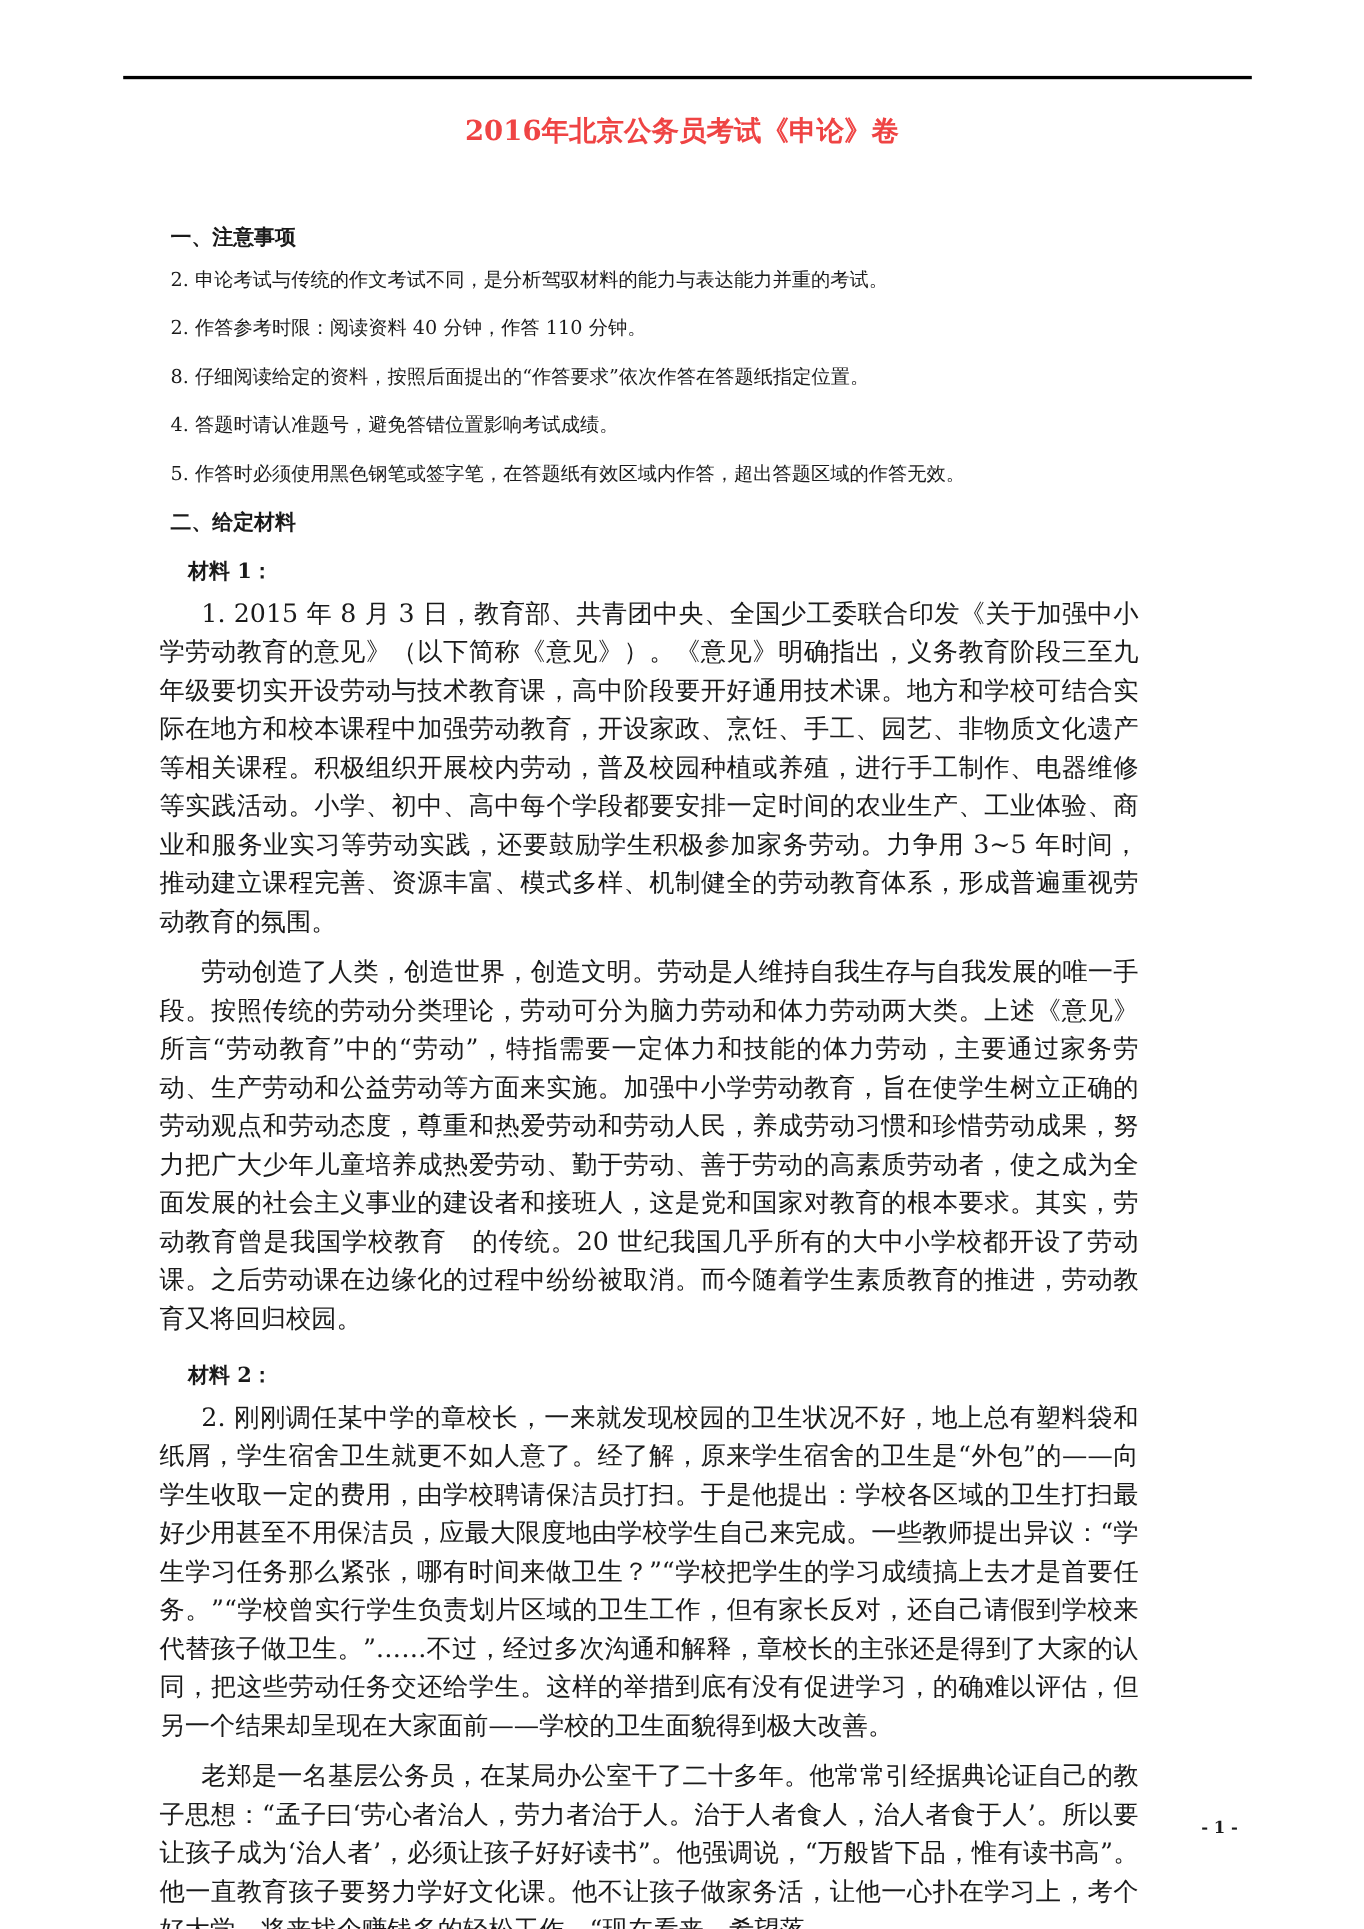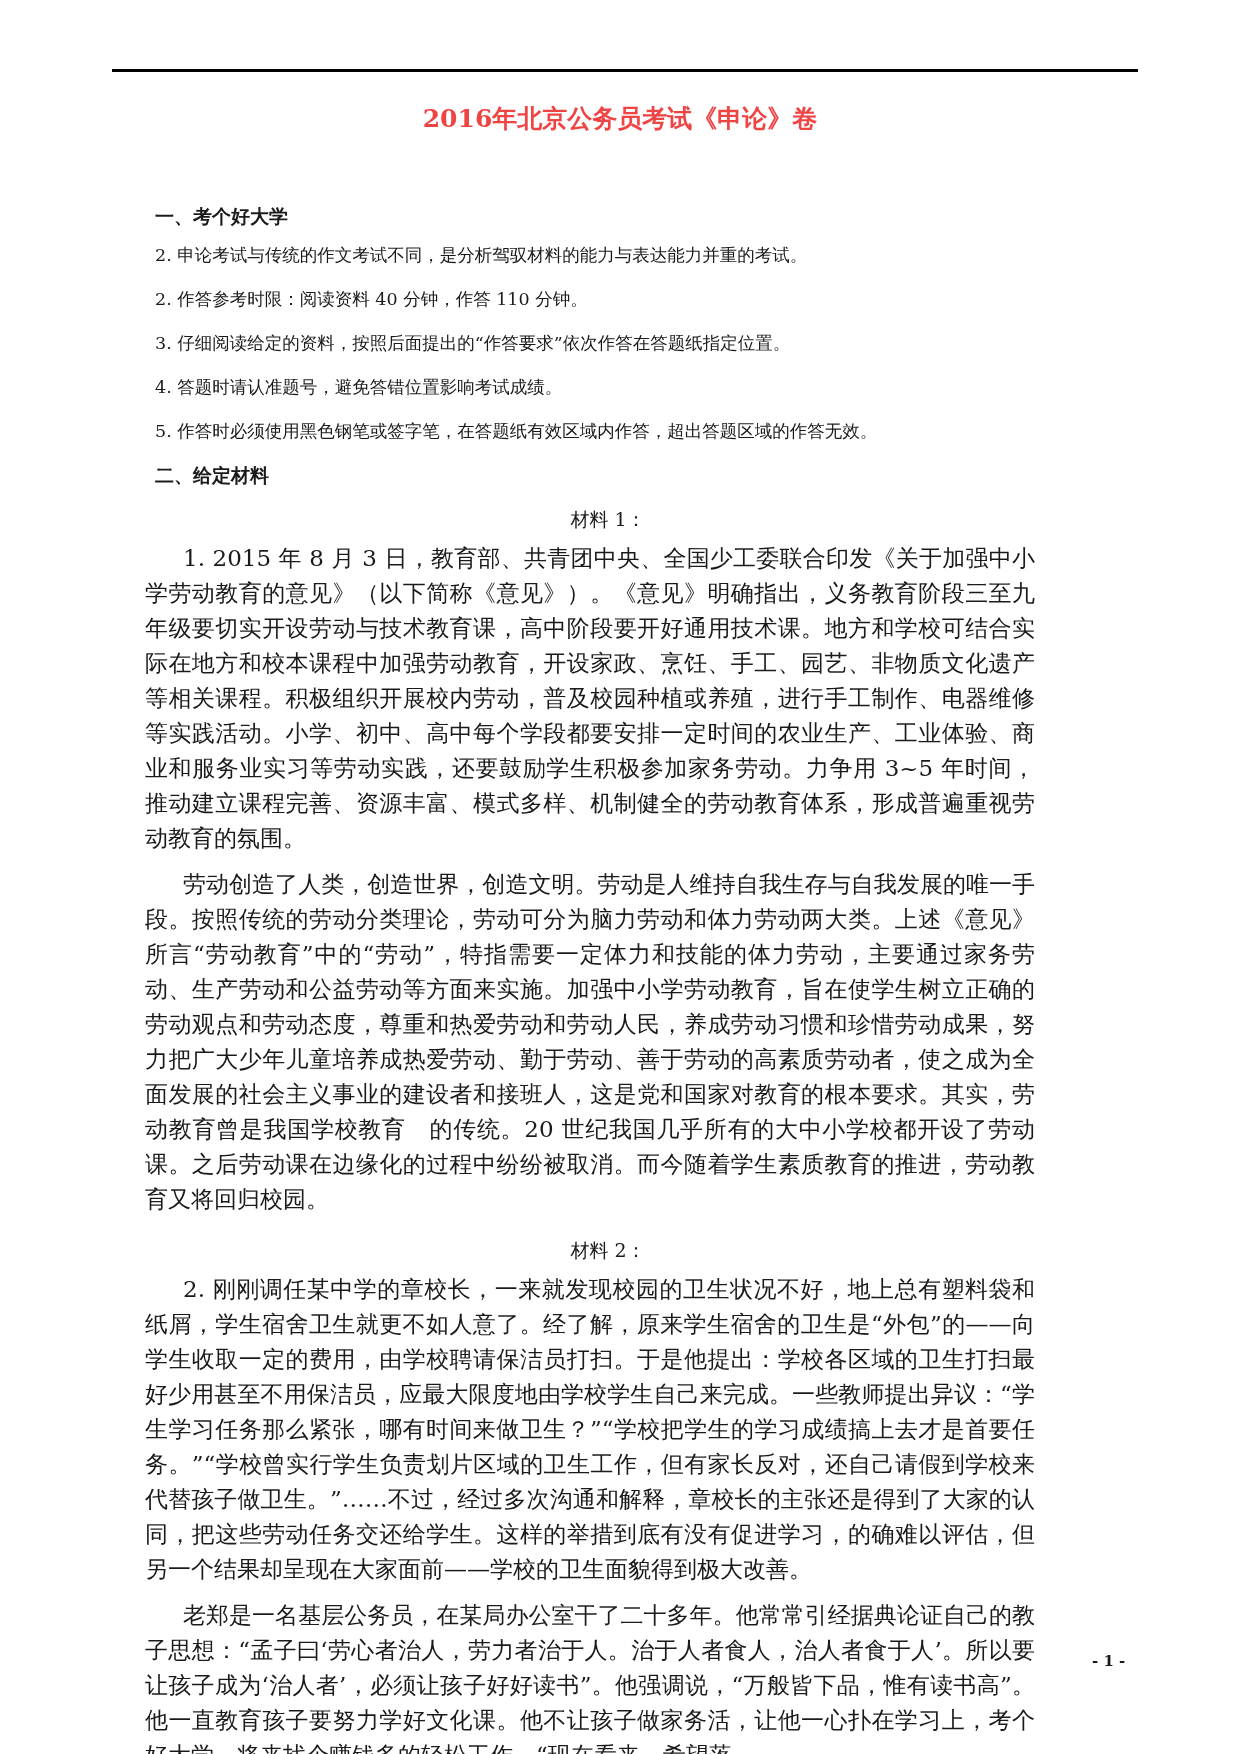--- a/index.html
+++ b/index.html
@@ -4,38 +4,38 @@
 <style>
   html, body { margin: 0; padding: 0; background: #ffffff; }
   body { width: 1240px; height: 1754px; position: relative; overflow: hidden;
          font-family: "DejaVu Serif", "Liberation Serif", serif; color: #1a1a1a; }
   .top-rule { position: absolute; left: 112px; top: 69px; width: 1026px; height: 3px; background: #000; }
   .title { position: absolute; left: 0; width: 1240px; top: 102px; text-align: center;
            font-size: 25px; font-weight: bold; letter-spacing: 0px; color: #ef4444; }
   .content { position: absolute; left: 155px; top: 200px; width: 890px; }
   .h { font-weight: bold; font-size: 19px; margin: 0; height: 33px; line-height: 33px; }
   .note { font-size: 17.5px; margin: 0; height: 44px; line-height: 44px; white-space: nowrap; }
-  .mat { font-weight: normal; font-size: 19px; margin: 0 0 0 16px; height: 44px; line-height: 44px; text-indent: 0; text-align: center; }
+  .mat { font-weight: bold; font-size: 19px; margin: 0 0 0 16px; height: 44px; line-height: 44px; text-indent: 0; }
   .para { font-size: 23px; line-height: 35px; margin: 0 0 11px 0; text-indent: 38px; text-align: justify;
           width: 890px; margin-left: -10px; }
   .page-num { position: absolute; left: 1092px; top: 1652px; font-size: 15px; font-weight: bold; }
 </style>
 </head>
 <body>
 
 <div class="top-rule"></div>
 
 <div class="title">2016年北京公务员考试《申论》卷</div>
 
 <div class="content">
-  <p class="h">一、考个好大学</p>
+  <p class="h">一、注意事项</p>
   <div>
     <p class="note">2. 申论考试与传统的作文考试不同，是分析驾驭材料的能力与表达能力并重的考试。</p>
     <p class="note">2. 作答参考时限：阅读资料 40 分钟，作答 110 分钟。</p>
-    <p class="note">3. 仔细阅读给定的资料，按照后面提出的“作答要求”依次作答在答题纸指定位置。</p>
+    <p class="note">8. 仔细阅读给定的资料，按照后面提出的“作答要求”依次作答在答题纸指定位置。</p>
     <p class="note">4. 答题时请认准题号，避免答错位置影响考试成绩。</p>
     <p class="note">5. 作答时必须使用黑色钢笔或签字笔，在答题纸有效区域内作答，超出答题区域的作答无效。</p>
   </div>
 
   <p class="h" style="height:44px;line-height:44px;">二、给定材料</p>
 
   <div>
     <p class="mat">材料 1：</p>
     <p class="para">1. 2015 年 8 月 3 日，教育部、共青团中央、全国少工委联合印发《关于加强中小学劳动教育的意见》（以下简称《意见》）。《意见》明确指出，义务教育阶段三至九年级要切实开设劳动与技术教育课，高中阶段要开好通用技术课。地方和学校可结合实际在地方和校本课程中加强劳动教育，开设家政、烹饪、手工、园艺、非物质文化遗产等相关课程。积极组织开展校内劳动，普及校园种植或养殖，进行手工制作、电器维修等实践活动。小学、初中、高中每个学段都要安排一定时间的农业生产、工业体验、商业和服务业实习等劳动实践，还要鼓励学生积极参加家务劳动。力争用 3~5 年时间，推动建立课程完善、资源丰富、模式多样、机制健全的劳动教育体系，形成普遍重视劳动教育的氛围。</p>
     <p class="para">劳动创造了人类，创造世界，创造文明。劳动是人维持自我生存与自我发展的唯一手段。按照传统的劳动分类理论，劳动可分为脑力劳动和体力劳动两大类。上述《意见》所言“劳动教育”中的“劳动”，特指需要一定体力和技能的体力劳动，主要通过家务劳动、生产劳动和公益劳动等方面来实施。加强中小学劳动教育，旨在使学生树立正确的劳动观点和劳动态度，尊重和热爱劳动和劳动人民，养成劳动习惯和珍惜劳动成果，努力把广大少年儿童培养成热爱劳动、勤于劳动、善于劳动的高素质劳动者，使之成为全面发展的社会主义事业的建设者和接班人，这是党和国家对教育的根本要求。其实，劳动教育曾是我国学校教育　的传统。20 世纪我国几乎所有的大中小学校都开设了劳动课。之后劳动课在边缘化的过程中纷纷被取消。而今随着学生素质教育的推进，劳动教育又将回归校园。</p>

